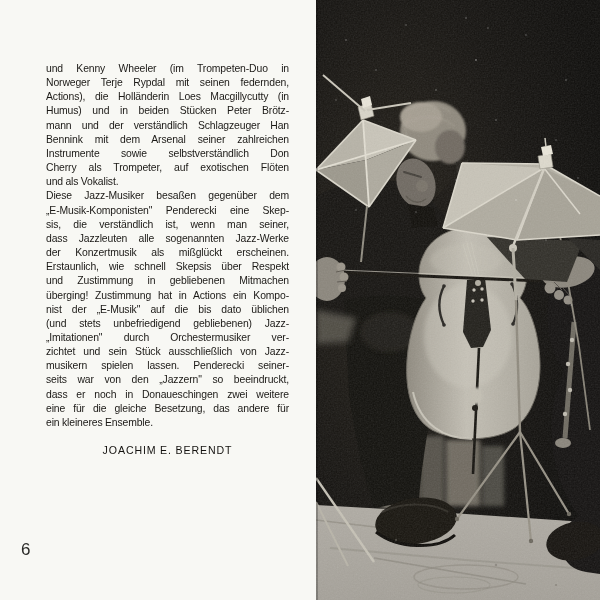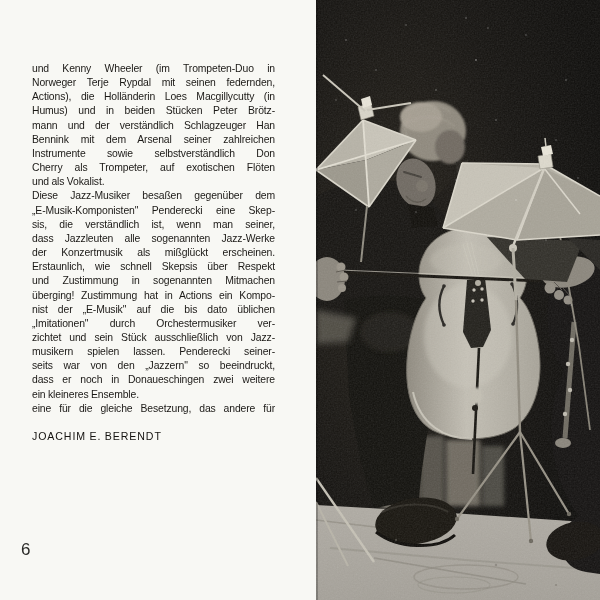--- a/index.html
+++ b/index.html
@@ -3,28 +3,28 @@
 <meta charset="utf-8">
 <style>
   html,body{margin:0;padding:0;}
   body{width:600px;height:600px;overflow:hidden;background:#e8e8e5;}
   .sheet{
     position:relative;width:600px;height:600px;
     background:#f8f8f4;
     font-family:"Liberation Sans",sans-serif;
   }
   .notes{
-    position:absolute;left:32px;top:62px;width:243px;
+    position:absolute;left:46px;top:62px;width:243px;
     color:#1b1916;font-size:10.4px;line-height:14.15px;
     letter-spacing:-0.12px;word-spacing:-0.3px;
   }
   .line{text-align:justify;text-align-last:justify;}
   .line.last{text-align-last:left;}
   .author{
-    margin-top:13px;text-align:left;letter-spacing:0.9px;
+    margin-top:13px;text-align:center;letter-spacing:0.9px;
     font-size:10.6px;color:#14120f;
   }
   .pagenum{
     position:absolute;left:21px;top:540px;
     font-size:17px;color:#2b2b28;
   }
   .photo{
     position:absolute;left:316px;top:0;width:284px;height:600px;
   }
   .photo svg{display:block;width:284px;height:600px;}
@@ -43,30 +43,31 @@
       <div class="line">Bennink mit dem Arsenal seiner zahlreichen</div>
       <div class="line">Instrumente sowie selbstverständlich Don</div>
       <div class="line">Cherry als Trompeter, auf exotischen Flöten</div>
       <div class="line last">und als Vokalist.</div>
       <div class="line">Diese Jazz-Musiker besaßen gegenüber dem</div>
       <div class="line">„E-Musik-Komponisten" Penderecki eine Skep-</div>
       <div class="line">sis, die verständlich ist, wenn man seiner,</div>
       <div class="line">dass Jazzleuten alle sogenannten Jazz-Werke</div>
       <div class="line">der Konzertmusik als mißglückt erscheinen.</div>
       <div class="line">Erstaunlich, wie schnell Skepsis über Respekt</div>
-      <div class="line">und Zustimmung in sogenannten Mitmachen</div>
+      <div class="line">und Zustimmung in gebliebenen Mitmachen</div>
       <div class="line">überging! Zustimmung hat in Actions ein Kompo-</div>
       <div class="line">nist der „E-Musik" auf die bis dato üblichen</div>
+      <div class="line">(und stets unbefriedigend gebliebenen) Jazz-</div>
       <div class="line">„Imitationen" durch Orchestermusiker ver-</div>
       <div class="line">zichtet und sein Stück ausschließlich von Jazz-</div>
       <div class="line">musikern spielen lassen. Penderecki seiner-</div>
       <div class="line">seits war von den „Jazzern" so beeindruckt,</div>
       <div class="line">dass er noch in Donaueschingen zwei weitere</div>
+      <div class="line">eine für die gleiche Besetzung, das andere für</div>
       <div class="line last">ein kleineres Ensemble.</div>
-      <div class="line">eine für die gleiche Besetzung, das andere für</div>
       <div class="author">JOACHIM E. BERENDT</div>
     </div>
 
   <div class="notes" style="top:auto;bottom:0;position:static;"></div>
 
   <div class="pagenum">6</div>
 
   <div class="photo" role="img" aria-label="Grainy black-and-white concert photograph: a cellist with light hair bends over his cello between two umbrella-style folding music stands on a dark stage; a bow crosses the frame, a stand column with tripod legs reaches the pale stage floor strewn with cables, and a second musician crouches at the right edge.">
     <svg viewBox="0 0 284 600" preserveAspectRatio="none">
       <defs>

